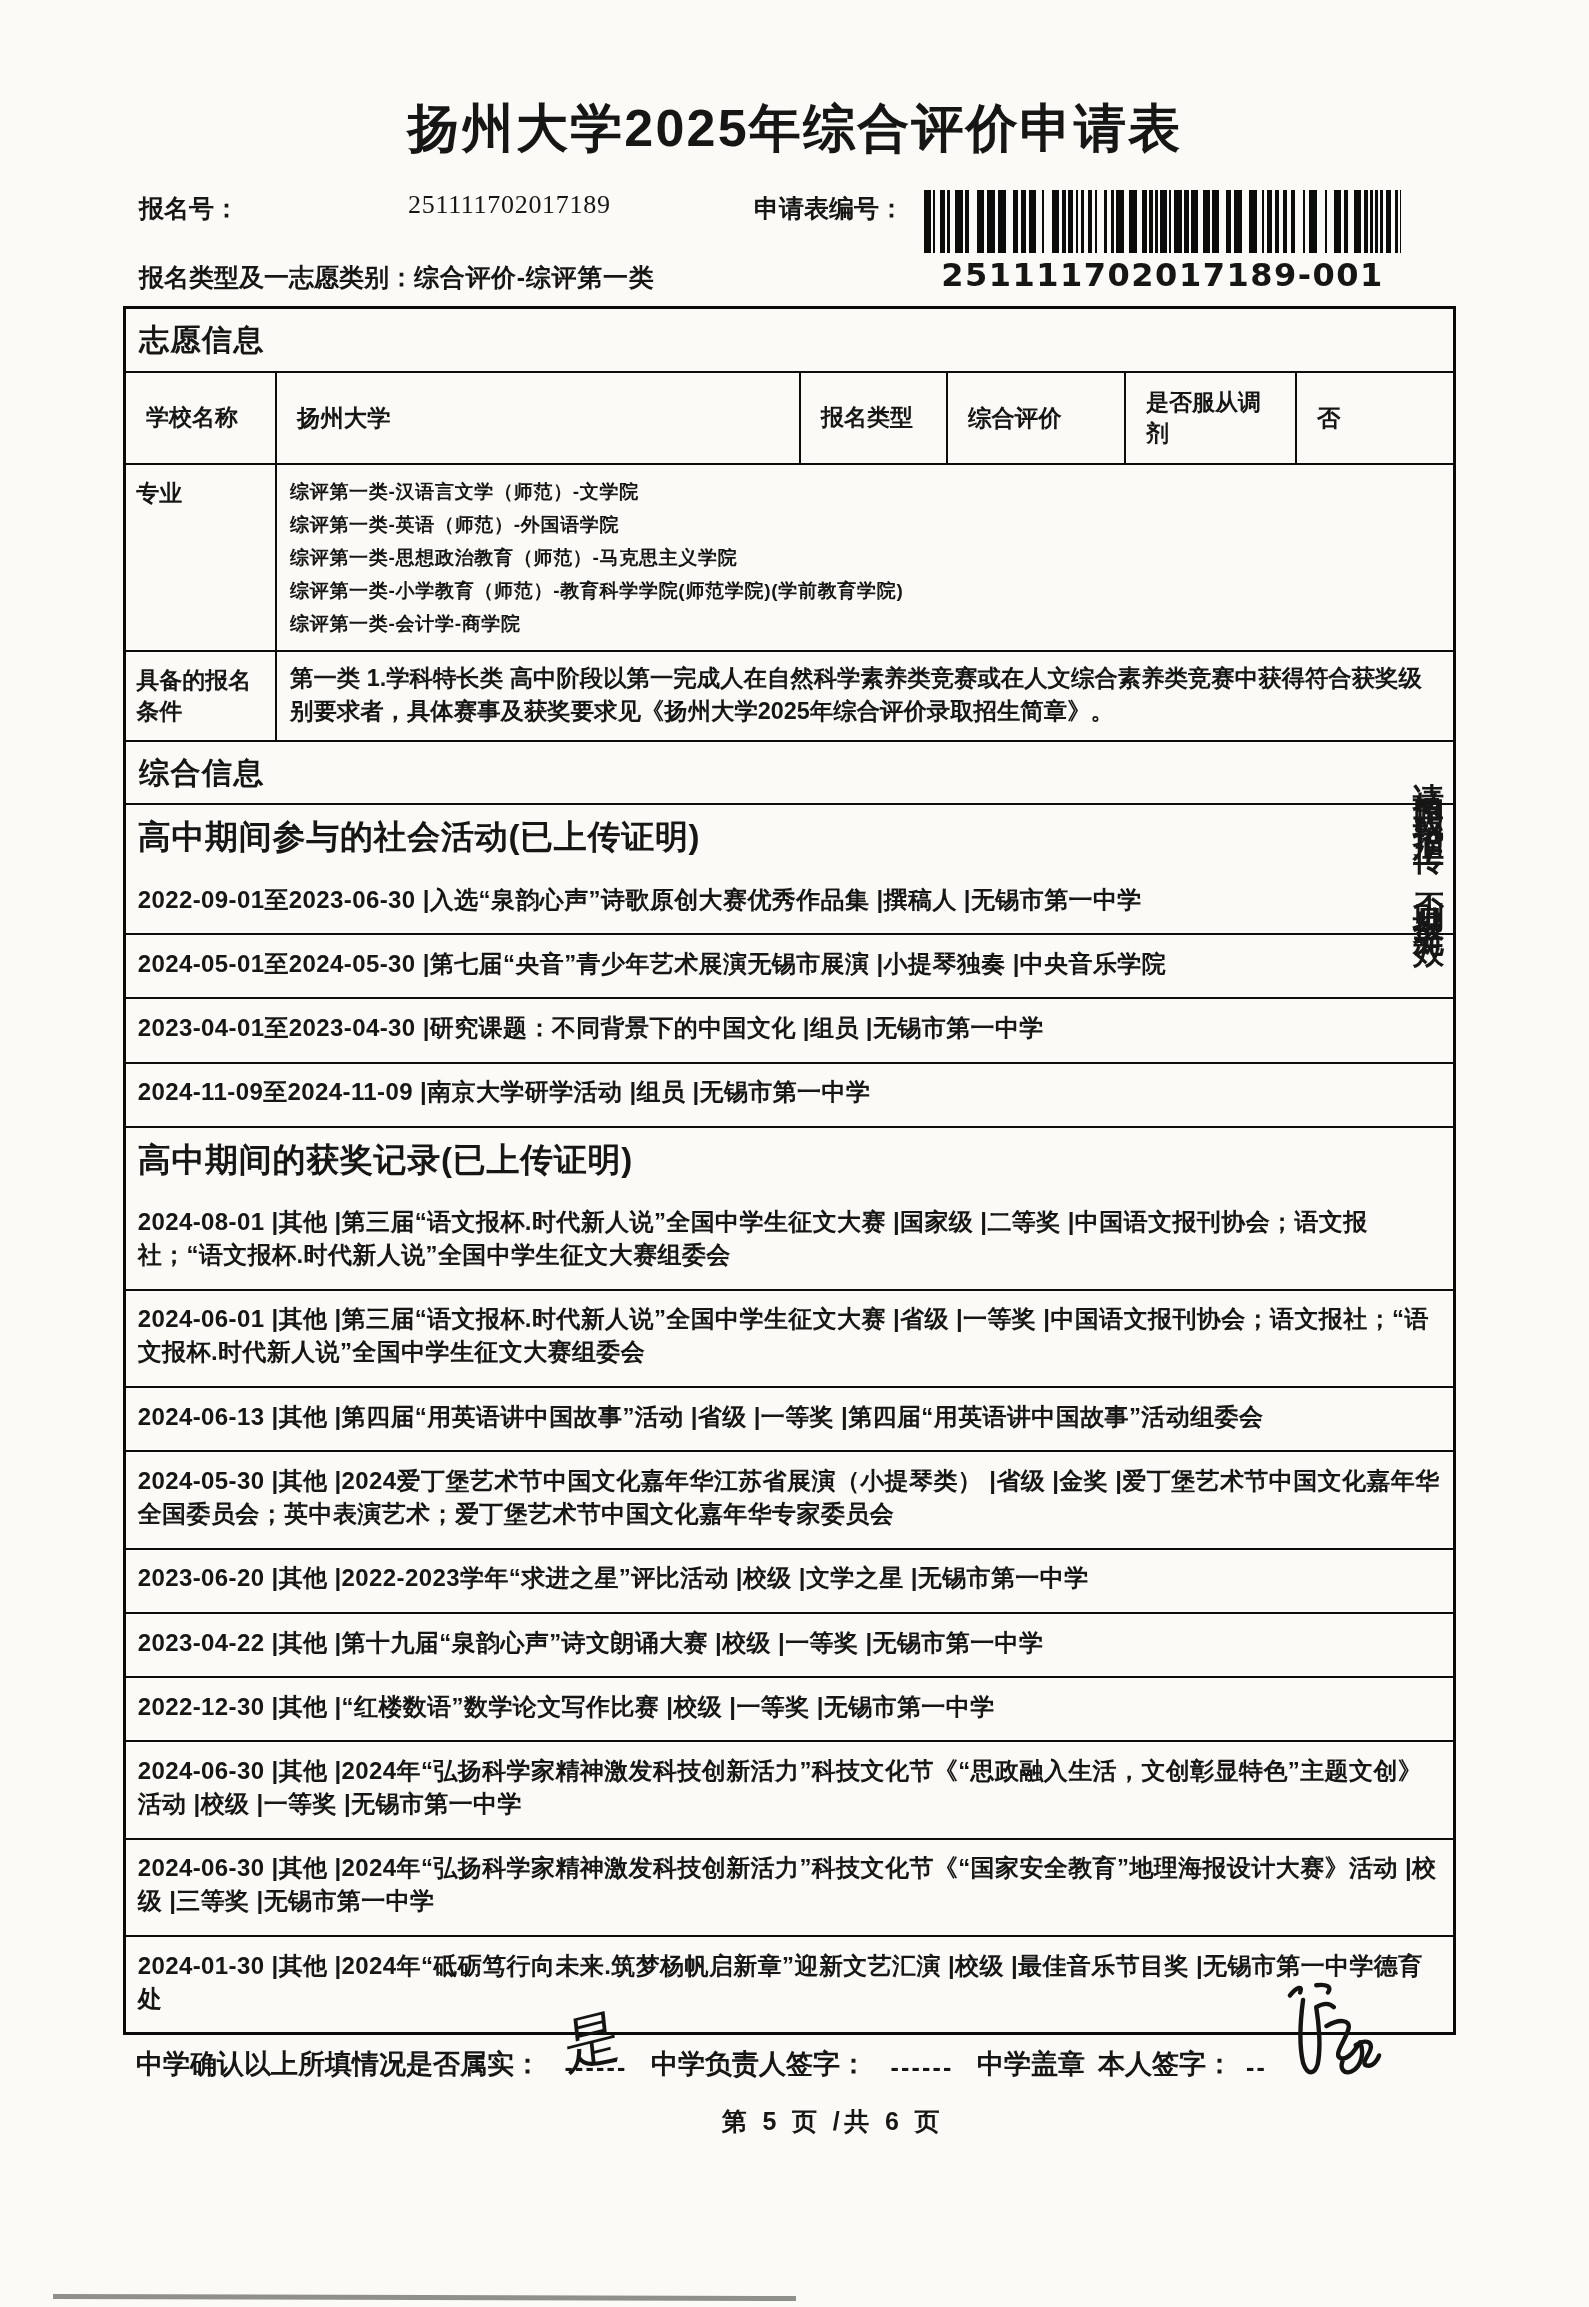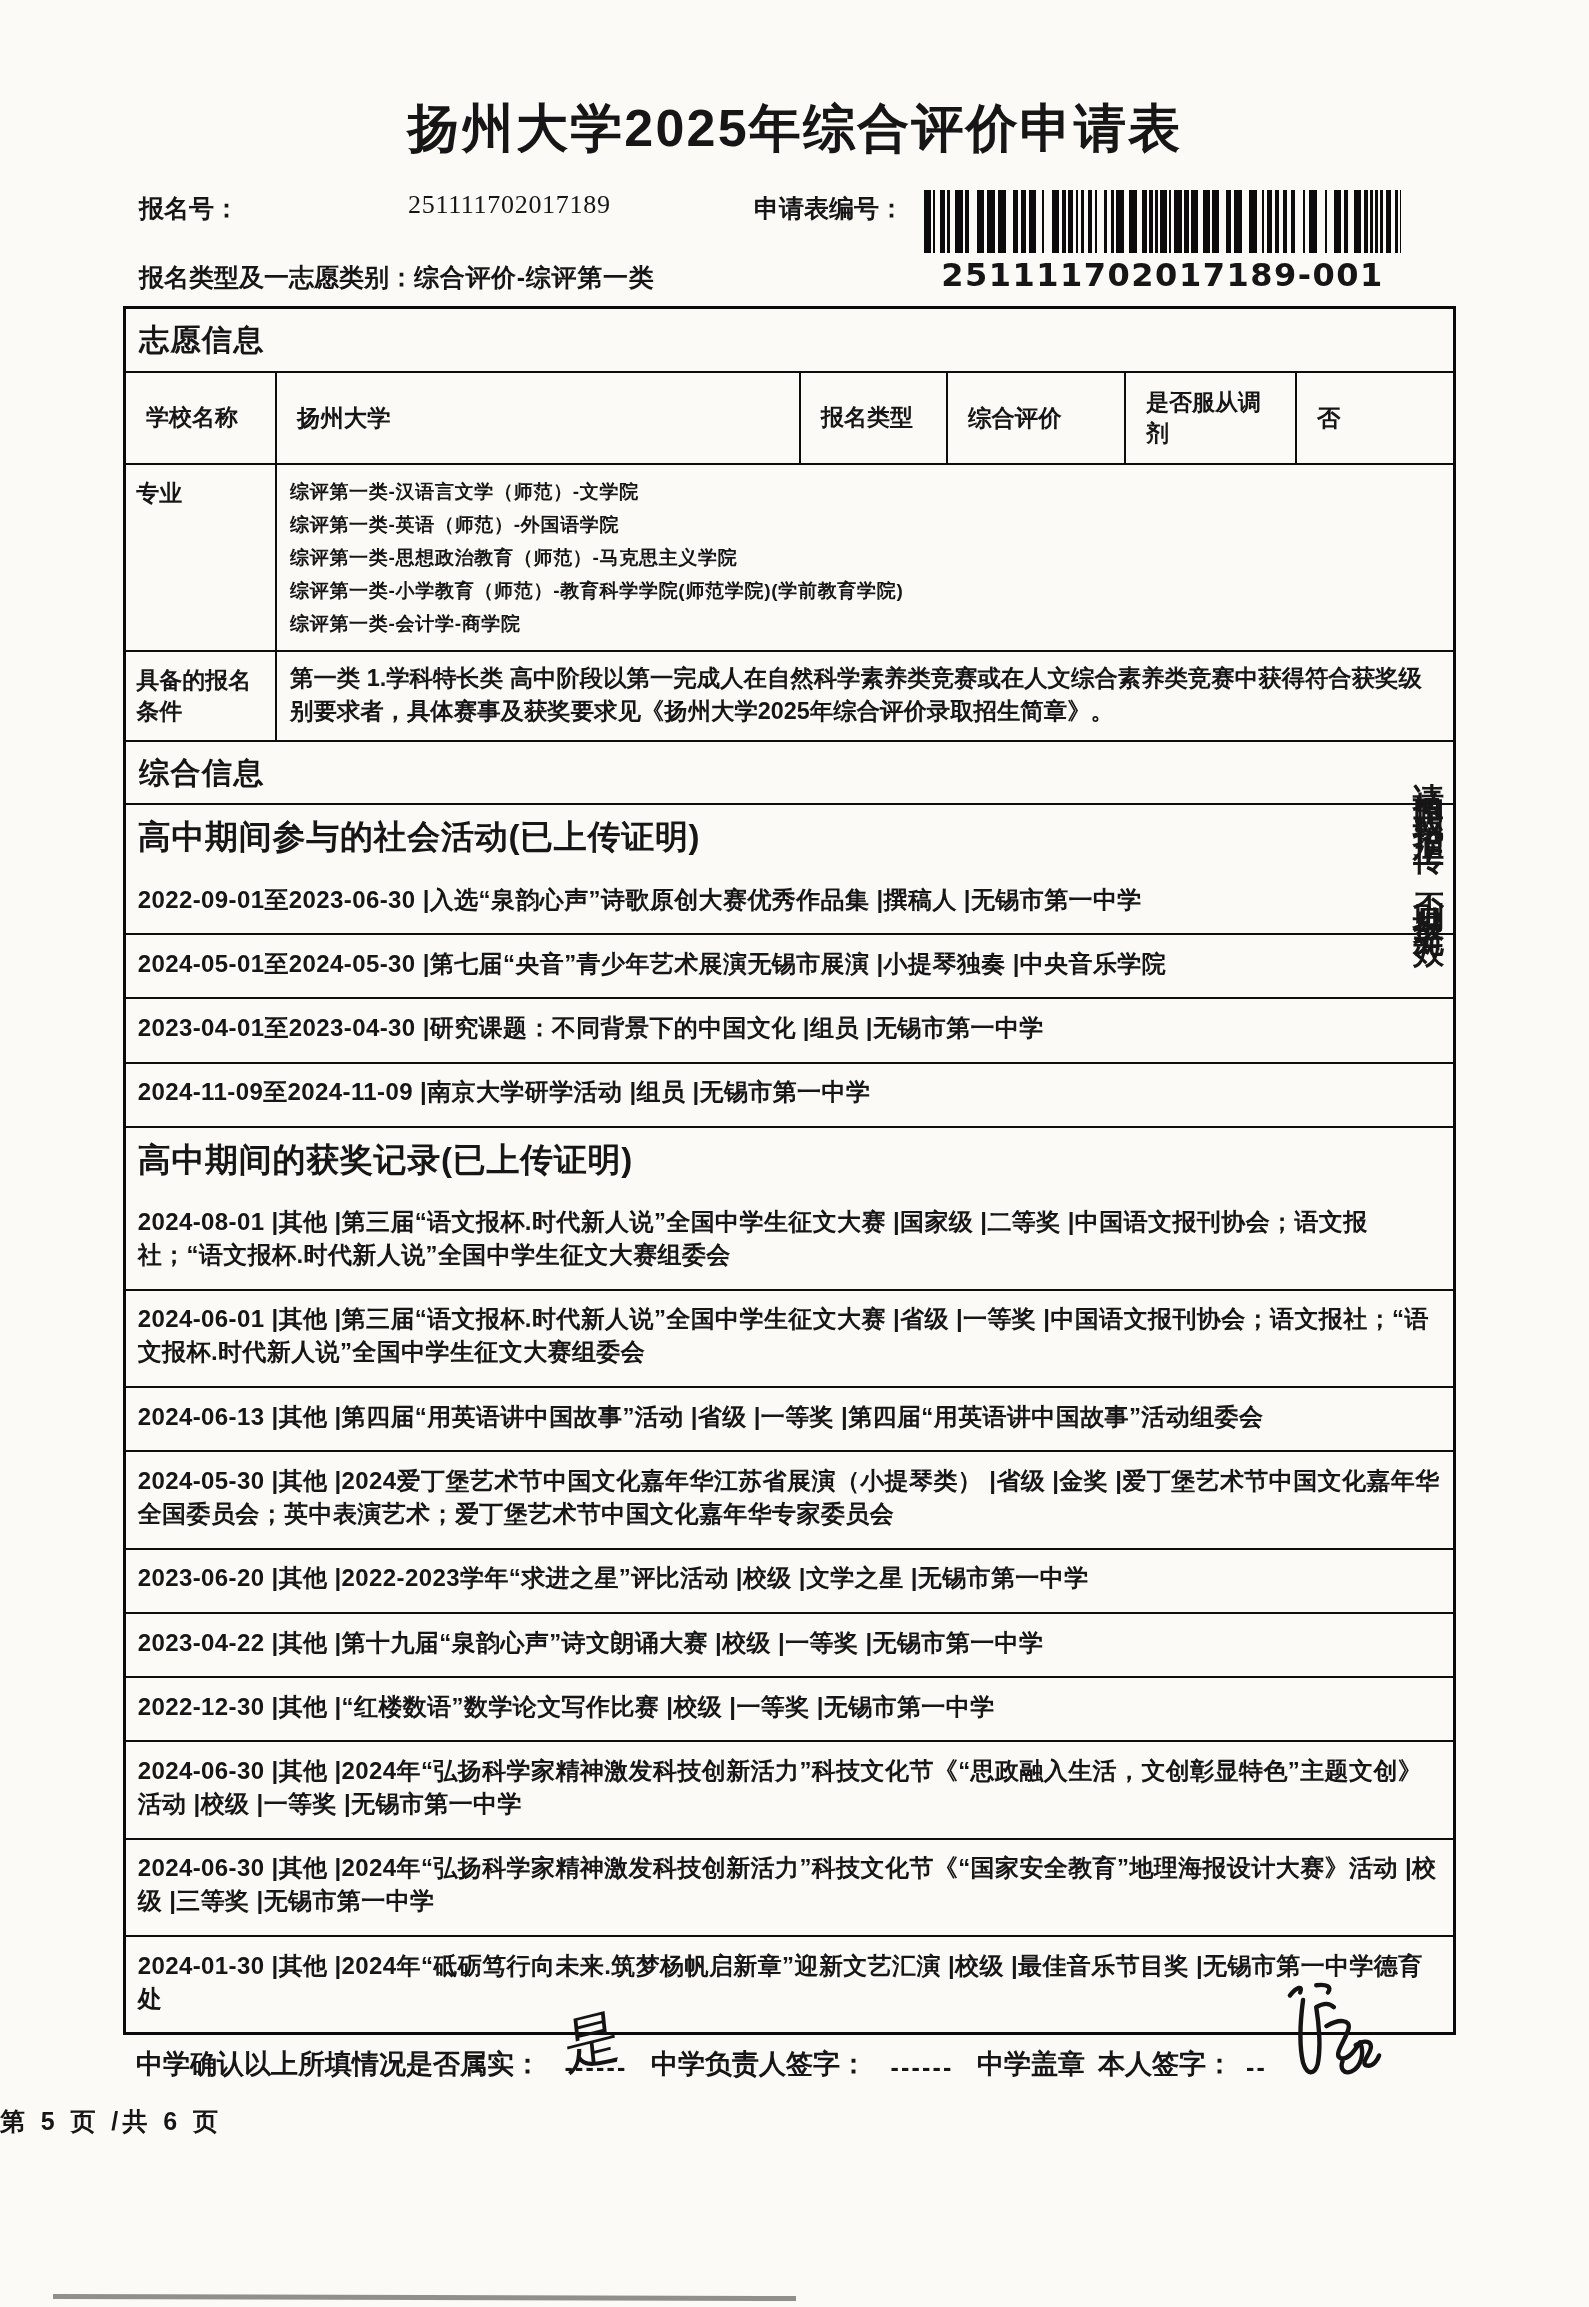--- a/index.html
+++ b/index.html
@@ -76,21 +76,21 @@
     font-family:"DejaVu Serif",serif;font-weight:400;font-size:57px;
     transform:rotate(-14deg) skewX(-8deg);transform-origin:bottom left;
     line-height:1;color:#141414;
   }
   .sig-wrap{position:relative;display:inline-block;width:139px;height:32px;}
   .sig-wrap svg{position:absolute;left:0;bottom:-10.2px;}
   .sig-dash{position:absolute;left:0;bottom:0;font-size:25px;letter-spacing:2.2px;}
   
   .page-footer{
     position:absolute;left:0;top:2105px;width:944px;
-    text-align:left;font-size:25px;font-weight:700;letter-spacing:4.4px;
+    text-align:right;font-size:25px;font-weight:700;letter-spacing:4.4px;
   }
   
   .scan-strip{
     position:absolute;left:53px;top:2295px;width:743px;height:5.1px;
     background:#8f8f8c;transform:rotate(0.15deg);
   }
 </style>
 </head>
 <body>
 

